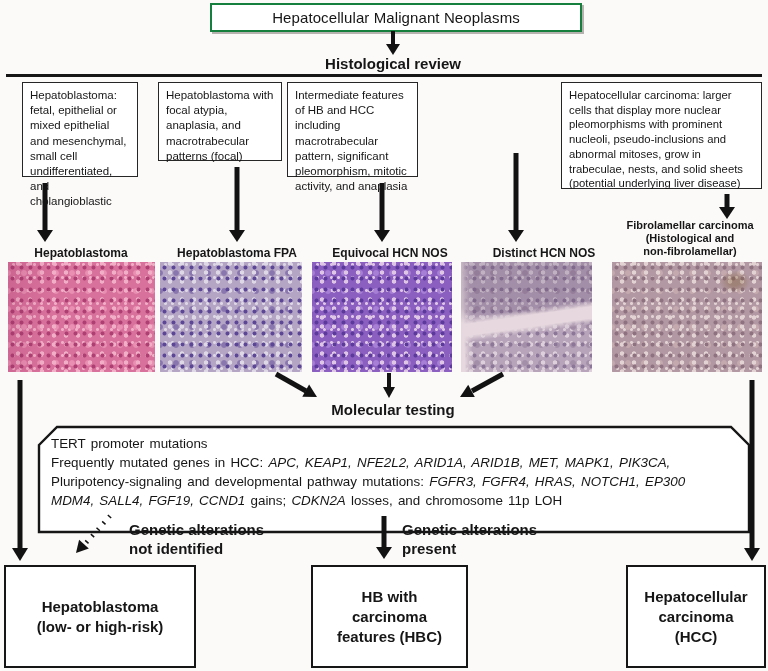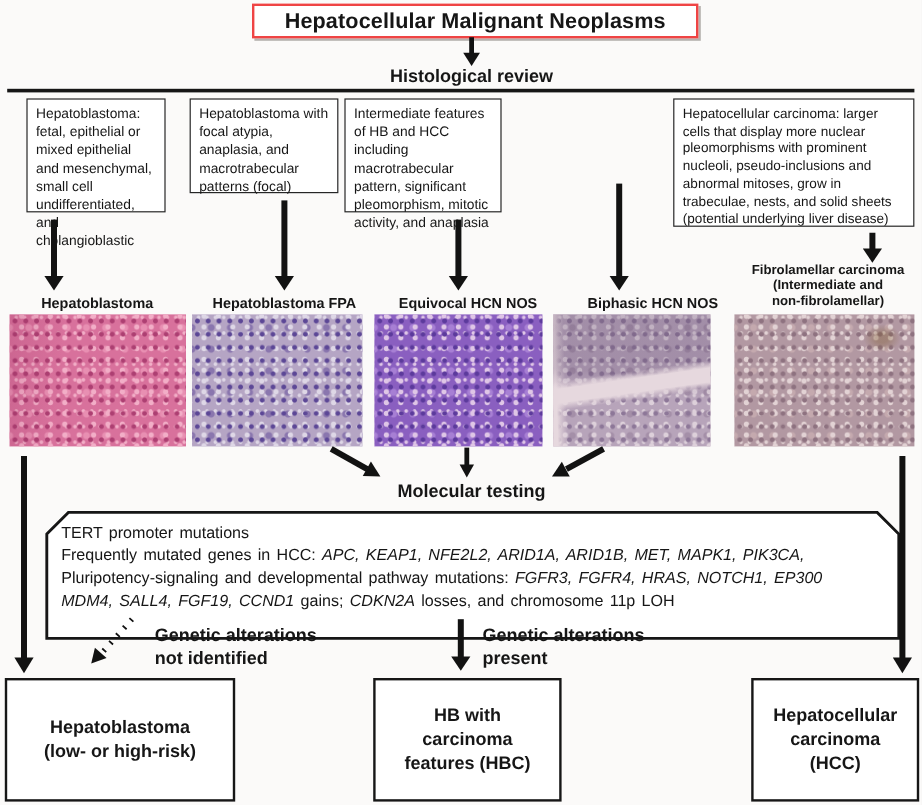--- a/index.html
+++ b/index.html
@@ -5,22 +5,22 @@
   html,body{margin:0;padding:0;background:#f6f5f4;}
   #figure{
     position:relative;width:768px;height:671px;margin:0 auto;
     background:#fbfaf9;overflow:hidden;
     font-family:"Liberation Sans","DejaVu Sans",sans-serif;color:#161616;
   }
   .abs{position:absolute;}
   
   .title-box{
     left:210px;top:3px;width:368px;height:25px;
-    background:#fff;border:2px solid #ef4444;box-shadow:2px 2px 0 #b5b2af;
-    text-align:center;line-height:25px;font-weight:bold;font-size:18px;letter-spacing:.1px;
+    background:#fff;border:2px solid #15803d;box-shadow:2px 2px 0 #b5b2af;
+    text-align:center;line-height:25px;font-weight:normal;font-size:15px;letter-spacing:.1px;
   }
   .section-label{font-weight:bold;font-size:15px;text-align:center;}
   .hist-review{left:280px;top:55px;width:226px;}
   .mol-testing{left:300px;top:401px;width:186px;}
   .rule{left:6px;top:74px;width:756px;height:3px;background:#161616;}
   .crit{
     background:#fff;border:1.5px solid #262626;
     font-size:11.5px;line-height:15.2px;padding:5px 6px 4px 7px;box-sizing:border-box;
   }
   .crit1{left:22px;top:82px;width:116px;height:95px;}
@@ -101,25 +101,25 @@
   <div class="abs hlabel hlabel1">
       <div>Hepatoblastoma</div>
     </div>
   <div class="abs hlabel hlabel2">
       <div>Hepatoblastoma FPA</div>
     </div>
   <div class="abs hlabel hlabel3">
       <div>Equivocal HCN NOS</div>
     </div>
   <div class="abs hlabel hlabel4">
-      <div>Biphasic HCN NOS</div>
+      <div>Distinct HCN NOS</div>
     </div>
   <div class="abs hlabel hlabel5">
       <div>Fibrolamellar carcinoma</div>
-      <div>(Intermediate and</div>
+      <div>(Histological and</div>
       <div>non-fibrolamellar)</div>
     </div>
 
   <div class="abs himg himg1" style="--base: #d8719c; --dark: #ad3f72; --light: #f2aec7; --mid: #e88fb2;"></div>
   <div class="abs himg himg2" style="--base: #b5a5c4; --dark: #5c4796; --light: #ded7e6; --mid: #8a76ae;"></div>
   <div class="abs himg himg3" style="--base: #8a5fc0; --dark: #5c3a9c; --light: #dfc6e6; --mid: #a77fd4;"></div>
   <div class="abs himg himg4" style="--base: #b7a4ba; --dark: #8d7798; --light: #ddd0da; --mid: #a48fa8; --band: #e6d8de;"></div>
   <div class="abs himg himg5" style="--base: #b298a2; --dark: #8e7280; --light: #e2d2d4; --mid: #c4a9ae;"></div>
 
   <div class="abs section-label mol-testing">Molecular testing</div>

